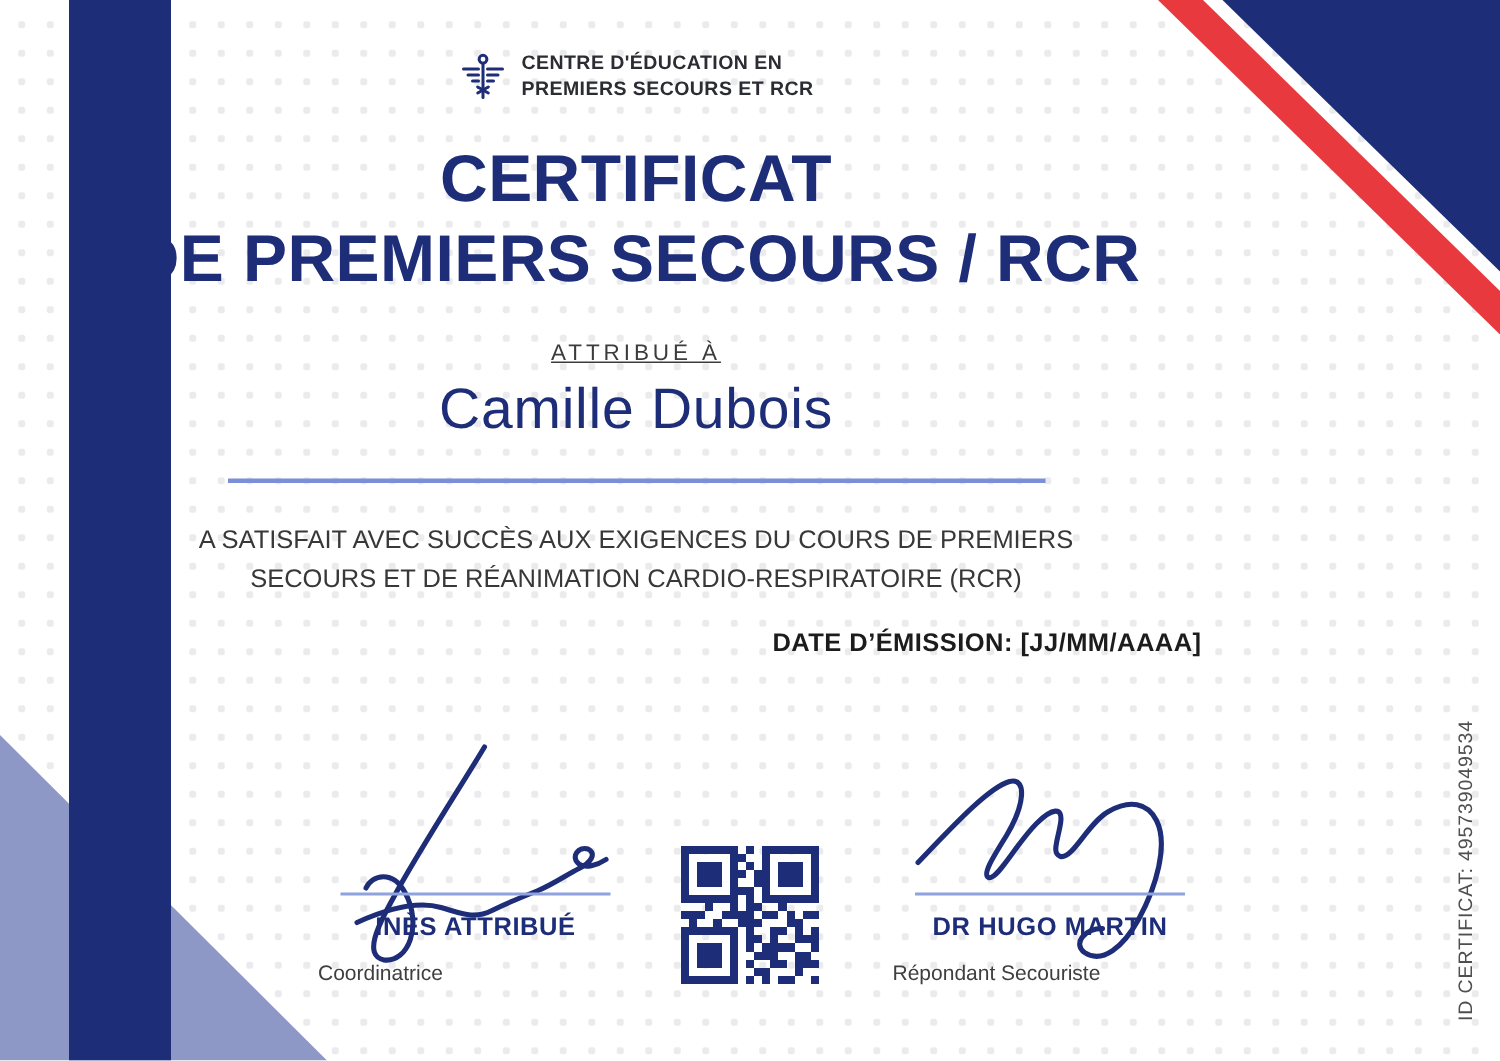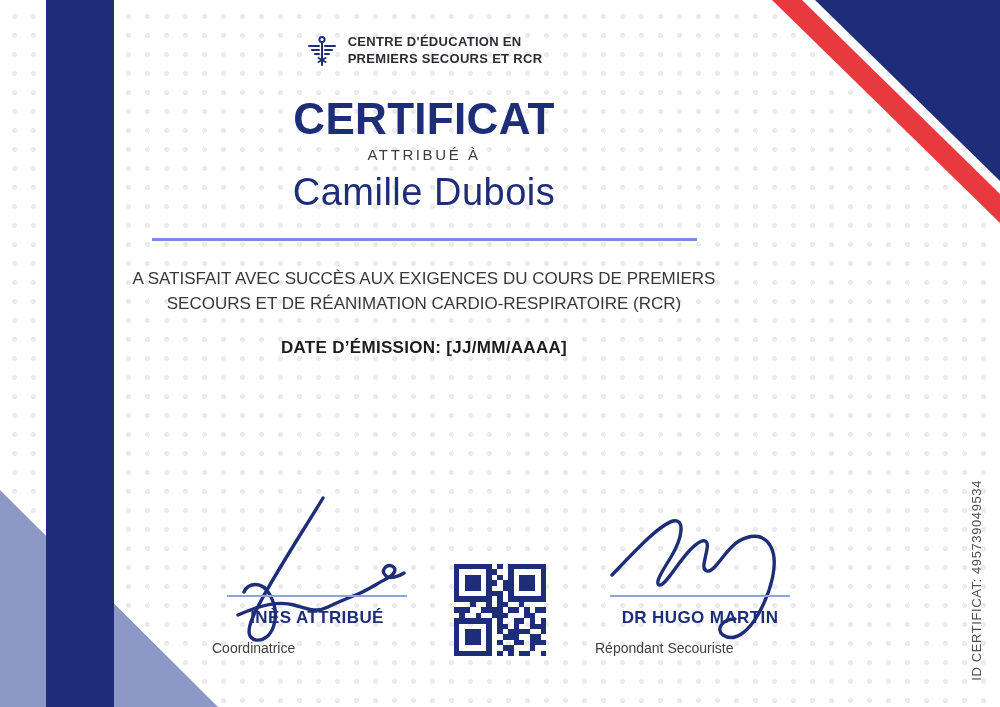--- a/index.html
+++ b/index.html
@@ -18,28 +18,28 @@
     background-image:radial-gradient(circle,#ebebee 2.4px,rgba(255,255,255,0) 2.6px);
     background-size:19px 19px;background-position:5px 7px;
   }
   .deco{position:absolute;inset:0;width:1000px;height:707px;display:block;}
   .content{position:absolute;left:0;top:34px;width:801px;text-align:center;z-index:3;padding-left:47px;}
   .org-row{display:inline-flex;align-items:center;gap:10px;}
   .org-name{text-align:left;font-size:13px;font-weight:700;line-height:1.3;
             letter-spacing:.3px;color:#2b2d33;}
   .title{margin-top:22px;color:var(--navy);font-size:44px;font-weight:600;
          line-height:1.2;letter-spacing:.3px;}
-  .attributed{font-size:15px;letter-spacing:2.6px;color:#3c3c3c;}
+  .attributed{margin-top:28px;font-size:15px;letter-spacing:2.6px;color:#3c3c3c;text-decoration:underline;}
   .recipient{margin-top:8px;font-size:38px;font-weight:400;color:var(--navy);
              letter-spacing:.5px;}
   .divider{margin:24px auto 0;width:545px;height:3px;background:var(--divider);}
   .body-text{margin:25px auto 0;max-width:605px;font-size:17px;line-height:1.5;
              color:#383838;}
   .issue-date{margin-top:21px;font-size:17px;font-weight:700;color:#1c1c1c;
-              letter-spacing:.3px;}
+              letter-spacing:.3px;text-align:right;}
   .sig-block{position:absolute;top:495px;width:210px;height:170px;z-index:3;}
   .sig-left{left:212px;}
   .sig-right{left:595px;}
   .sig-stroke{position:absolute;left:8px;top:0;}
   .sig-right .sig-stroke{top:18px;left:12px;}
   .sig-line{position:absolute;top:100px;left:15px;right:15px;height:2px;
             background:var(--sigline);}
   .sig-name{position:absolute;top:113px;width:100%;text-align:center;
             font-size:17px;font-weight:700;color:var(--navy);letter-spacing:.4px;}
   .sig-role{position:absolute;top:145px;width:100%;text-align:left;
@@ -77,20 +77,21 @@
         <path d="M19.5 23 L12.5 27"></path>
       </svg>
       <div class="org-name">
         <div>CENTRE D'ÉDUCATION EN</div>
         <div>PREMIERS SECOURS ET RCR</div>
       </div>
     </div>
 
     <div class="title">
       <div>CERTIFICAT</div>
+      <div>DE PREMIERS SECOURS / RCR</div>
     </div>
 
     <div class="attributed">ATTRIBUÉ À</div>
 
     <div class="recipient">Camille Dubois</div>
 
     <div class="divider"></div>
 
     <p class="body-text">A SATISFAIT AVEC SUCCÈS AUX EXIGENCES DU COURS DE PREMIERS SECOURS ET DE RÉANIMATION CARDIO-RESPIRATOIRE (RCR)</p>
 

